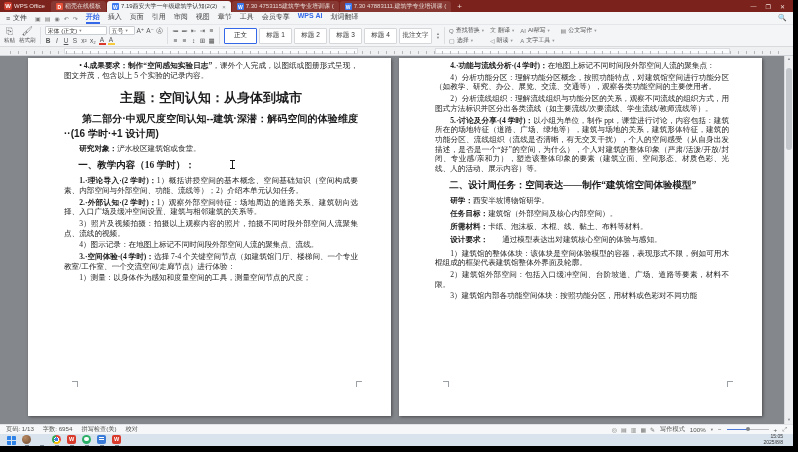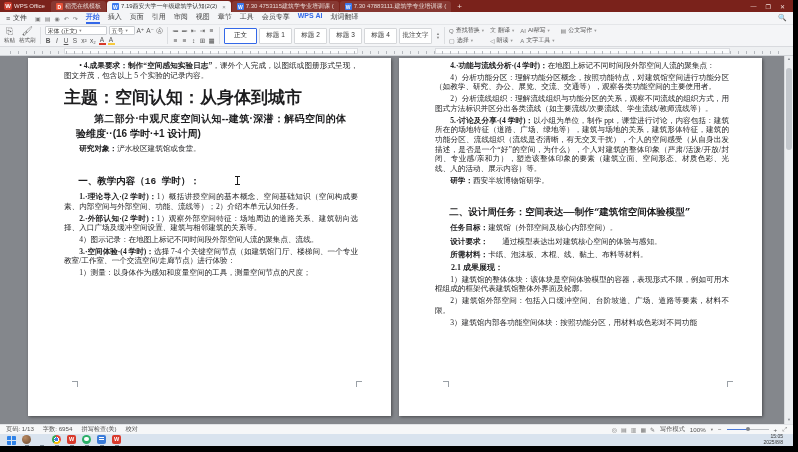--- a/index.html
+++ b/index.html
@@ -66,26 +66,26 @@
     background:repeating-linear-gradient(90deg,#b4b8bd 0 1px,transparent 1px 8px)}
 
   
   .docarea{flex:1 1 auto;background:#84878c;position:relative;overflow:hidden}
   .page{position:absolute;top:2px;width:363px;height:358px;background:#fff;box-shadow:1px 1px 3px rgba(0,0,0,.45)}
   .page-body{position:absolute;left:36px;right:33px;top:3px;bottom:0;
     font-family:"Liberation Serif","DejaVu Serif",serif;font-size:7.6px;line-height:9.7px;color:#1d1d1f;
     text-align:justify;overflow:hidden}
   .para{text-indent:2em;margin:0 0 2px}
   .para .b{font-weight:bold}
-  .para.title{text-indent:0;font-size:17px;line-height:14px;margin:11px 0 7px;
+  .para.title{text-align:center;text-indent:0;font-size:13px;line-height:14px;margin:11px 0 7px;
     font-family:"Liberation Sans","DejaVu Sans",sans-serif}
-  .para.h1{font-size:10px;line-height:14.5px;text-indent:1.8em;margin:3px 12px 3px;
+  .para.h1{font-size:10px;line-height:14.5px;text-indent:1.8em;margin:3px 0 3px;
     font-family:"Liberation Sans","DejaVu Sans",sans-serif}
-  .para.h2{font-size:9.5px;line-height:13px;text-indent:1.5em;margin:21px 0 4px;
-    font-family:Liberation Mono, monospace}
+  .para.h2{font-size:9.5px;line-height:13px;text-indent:1.5em;margin:5px 0 4px;
+    font-family:Liberation Serif, serif}
   .para.h3{font-size:8px;margin:2px 0 2px}
   .para.spaced{margin:2px 0 3.5px}
   .gap{margin-right:14px}
   .ibeam{display:inline-block;position:relative;width:7px;height:9px;margin-left:34px;vertical-align:-1px}
   .ibeam::before{content:"";position:absolute;left:3px;top:0;bottom:0;width:1px;background:#1a1a1a}
   .ibeam::after{content:"";position:absolute;left:1px;right:1px;top:0;height:1px;background:#1a1a1a;
     box-shadow:0 8px 0 #1a1a1a}
   .cmark{position:absolute;width:6px;height:6px;border-color:#9aa0a6}
   .cm-bl{left:44px;bottom:29px;border-top:1px solid #9aa0a6;border-right:1px solid #9aa0a6}
   .cm-br{right:29px;bottom:29px;border-top:1px solid #9aa0a6;border-left:1px solid #9aa0a6}
@@ -308,39 +308,39 @@
   <div class="docarea">
     <div class="page" style="left:28px">
       <div class="page-body">
           <div class="para body"><span>•  </span><span class="b">4.成果要求：制作“空间感知实验日志”</span><span>，课外个人完成，以图纸或图册形式呈现，图文并茂，包含以上 5 个实验的记录内容。</span></div>
           <div class="para title"><span class="b">主题：空间认知：从身体到城市</span></div>
           <div class="para h1"><span class="b">第二部分·中观尺度空间认知--建筑·深潜：解码空间的体验维度··(16 学时·+1 设计周)</span></div>
           <div class="para body"><span class="b">研究对象：</span><span>浐水校区建筑馆或食堂。</span></div>
           <div class="para h2"><span class="b">一、教学内容（16 学时）：</span><span class="ibeam"></span></div>
           <div class="para body"><span class="b">1.·理论导入·(2 学时)：</span><span>1）概括讲授空间的基本概念、空间基础知识（空间构成要素、内部空间与外部空间、功能、流线等）；2）介绍本单元认知任务。</span></div>
           <div class="para body"><span class="b">2.·外部认知·(2 学时)：</span><span>1）观察外部空间特征：场地周边的道路关系、建筑朝向选择、入口广场及缓冲空间设置、建筑与相邻建筑的关系等。</span></div>
+          <div class="para body"><span>3）照片及视频拍摄：拍摄以上观察内容的照片，拍摄不同时段外部空间人流聚集点、流线的视频。</span></div>
           <div class="para body"><span>4）图示记录：在地图上标记不同时间段外部空间人流的聚集点、流线。</span></div>
           <div class="para body"><span class="b">3.·空间体验·(4 学时)：</span><span>选择 7-4 个关键空间节点（如建筑馆门厅、楼梯间、一个专业教室/工作室、一个交流空间/走廊节点）进行体验：</span></div>
           <div class="para body"><span>1）测量：以身体作为感知和度量空间的工具，测量空间节点的尺度；</span></div>
         </div>
       <div class="cmark cm-bl"></div>
       <div class="cmark cm-br"></div>
     </div>
     <div class="page" style="left:399px">
       <div class="page-body">
           <div class="para body"><span class="b">4.·功能与流线分析·(4 学时)：</span><span>在地图上标记不同时间段外部空间人流的聚集点：</span></div>
           <div class="para body"><span>4）分析功能分区：理解功能分区概念，按照功能特点，对建筑馆空间进行功能分区（如教学、研究、办公、展览、交流、交通等），观察各类功能空间的主要使用者。</span></div>
           <div class="para body"><span>2）分析流线组织：理解流线组织与功能分区的关系，观察不同流线的组织方式，用图式方法标识并区分出各类流线（如主要流线/次要流线、学生流线/教师流线等）。</span></div>
           <div class="para body"><span class="b">5.·讨论及分享·(4 学时)：</span><span>以小组为单位，制作 ppt，课堂进行讨论，内容包括：建筑所在的场地特征（道路、广场、绿地等），建筑与场地的关系，建筑形体特征，建筑的功能分区、流线组织（流线是否清晰，有无交叉干扰），个人的空间感受（从自身出发描述，是否是一个“好”的空间，为什么），个人对建筑的整体印象（严肃/活泼/开放/封闭、专业感/亲和力），塑造该整体印象的要素（建筑立面、空间形态、材质色彩、光线、人的活动、展示内容）等。</span></div>
+          <div class="para h2"><span class="b">二、设计周任务：空间表达——制作“建筑馆空间体验模型”</span></div>
           <div class="para body spaced"><span class="b">研学：</span><span>西安半坡博物馆研学。</span></div>
-          <div class="para h2"><span class="b">二、设计周任务：空间表达——制作“建筑馆空间体验模型”</span></div>
           <div class="para body spaced"><span class="b">任务目标：</span><span>建筑馆（外部空间及核心内部空间）。</span></div>
+          <div class="para body spaced"><span class="b">所需材料：</span><span>卡纸、泡沫板、木棍、线、黏土、布料等材料。</span></div>
           <div class="para body spaced"><span class="b gap">设计要求：</span><span>通过模型表达出对建筑核心空间的体验与感知。</span></div>
-          <div class="para body spaced"><span class="b">所需材料：</span><span>卡纸、泡沫板、木棍、线、黏土、布料等材料。</span></div>
-          <div class="para h3"><span class="b">2.1 成果展现：</span></div>
           <div class="para body"><span>1）建筑馆的整体体块：该体块是空间体验模型的容器，表现形式不限，例如可用木棍组成的框架代表建筑馆整体外界面及轮廓。</span></div>
           <div class="para body"><span>2）建筑馆外部空间：包括入口缓冲空间、台阶坡道、广场、道路等要素，材料不限。</span></div>
           <div class="para body"><span>3）建筑馆内部各功能空间体块：按照功能分区，用材料或色彩对不同功能</span></div>
         </div>
       <div class="cmark cm-bl"></div>
       <div class="cmark cm-br"></div>
     </div>
     <div class="vscroll">
       <span class="varr">▲</span>
       <span class="vthumb"></span>

